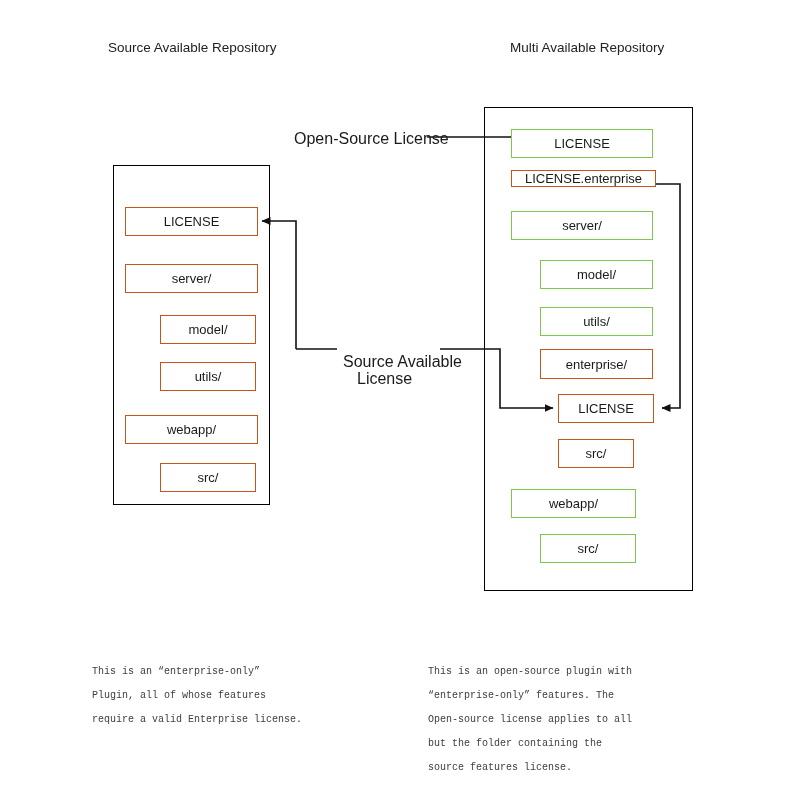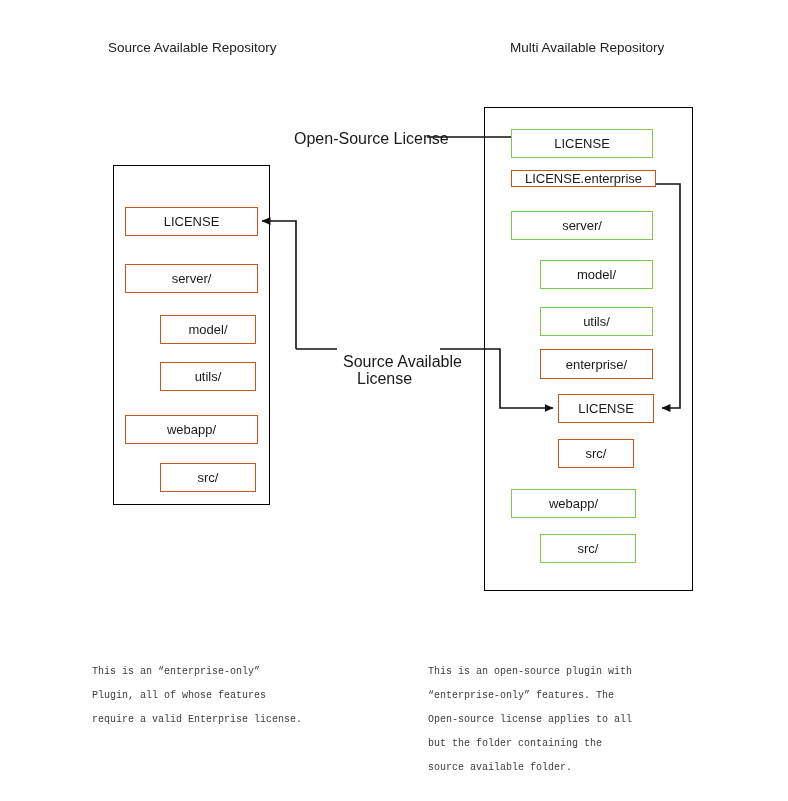--- a/index.html
+++ b/index.html
@@ -100,15 +100,15 @@
     <span>src/</span>
   </div>
 
   <div class="caption" style="left:92px;top:650px;">This is an “enter​prise-only”
 Plugin, all of whose features
 require a valid Enterprise license.</div>
   <div class="caption" style="left:428px;top:650px;">This is an open-source plugin with
 “enter​prise-only” features. The
 Open-source license applies to all
 but the folder containing the
-source available folder.</div>
+source features license.</div>
 
 </div>
 
 </body></html>

